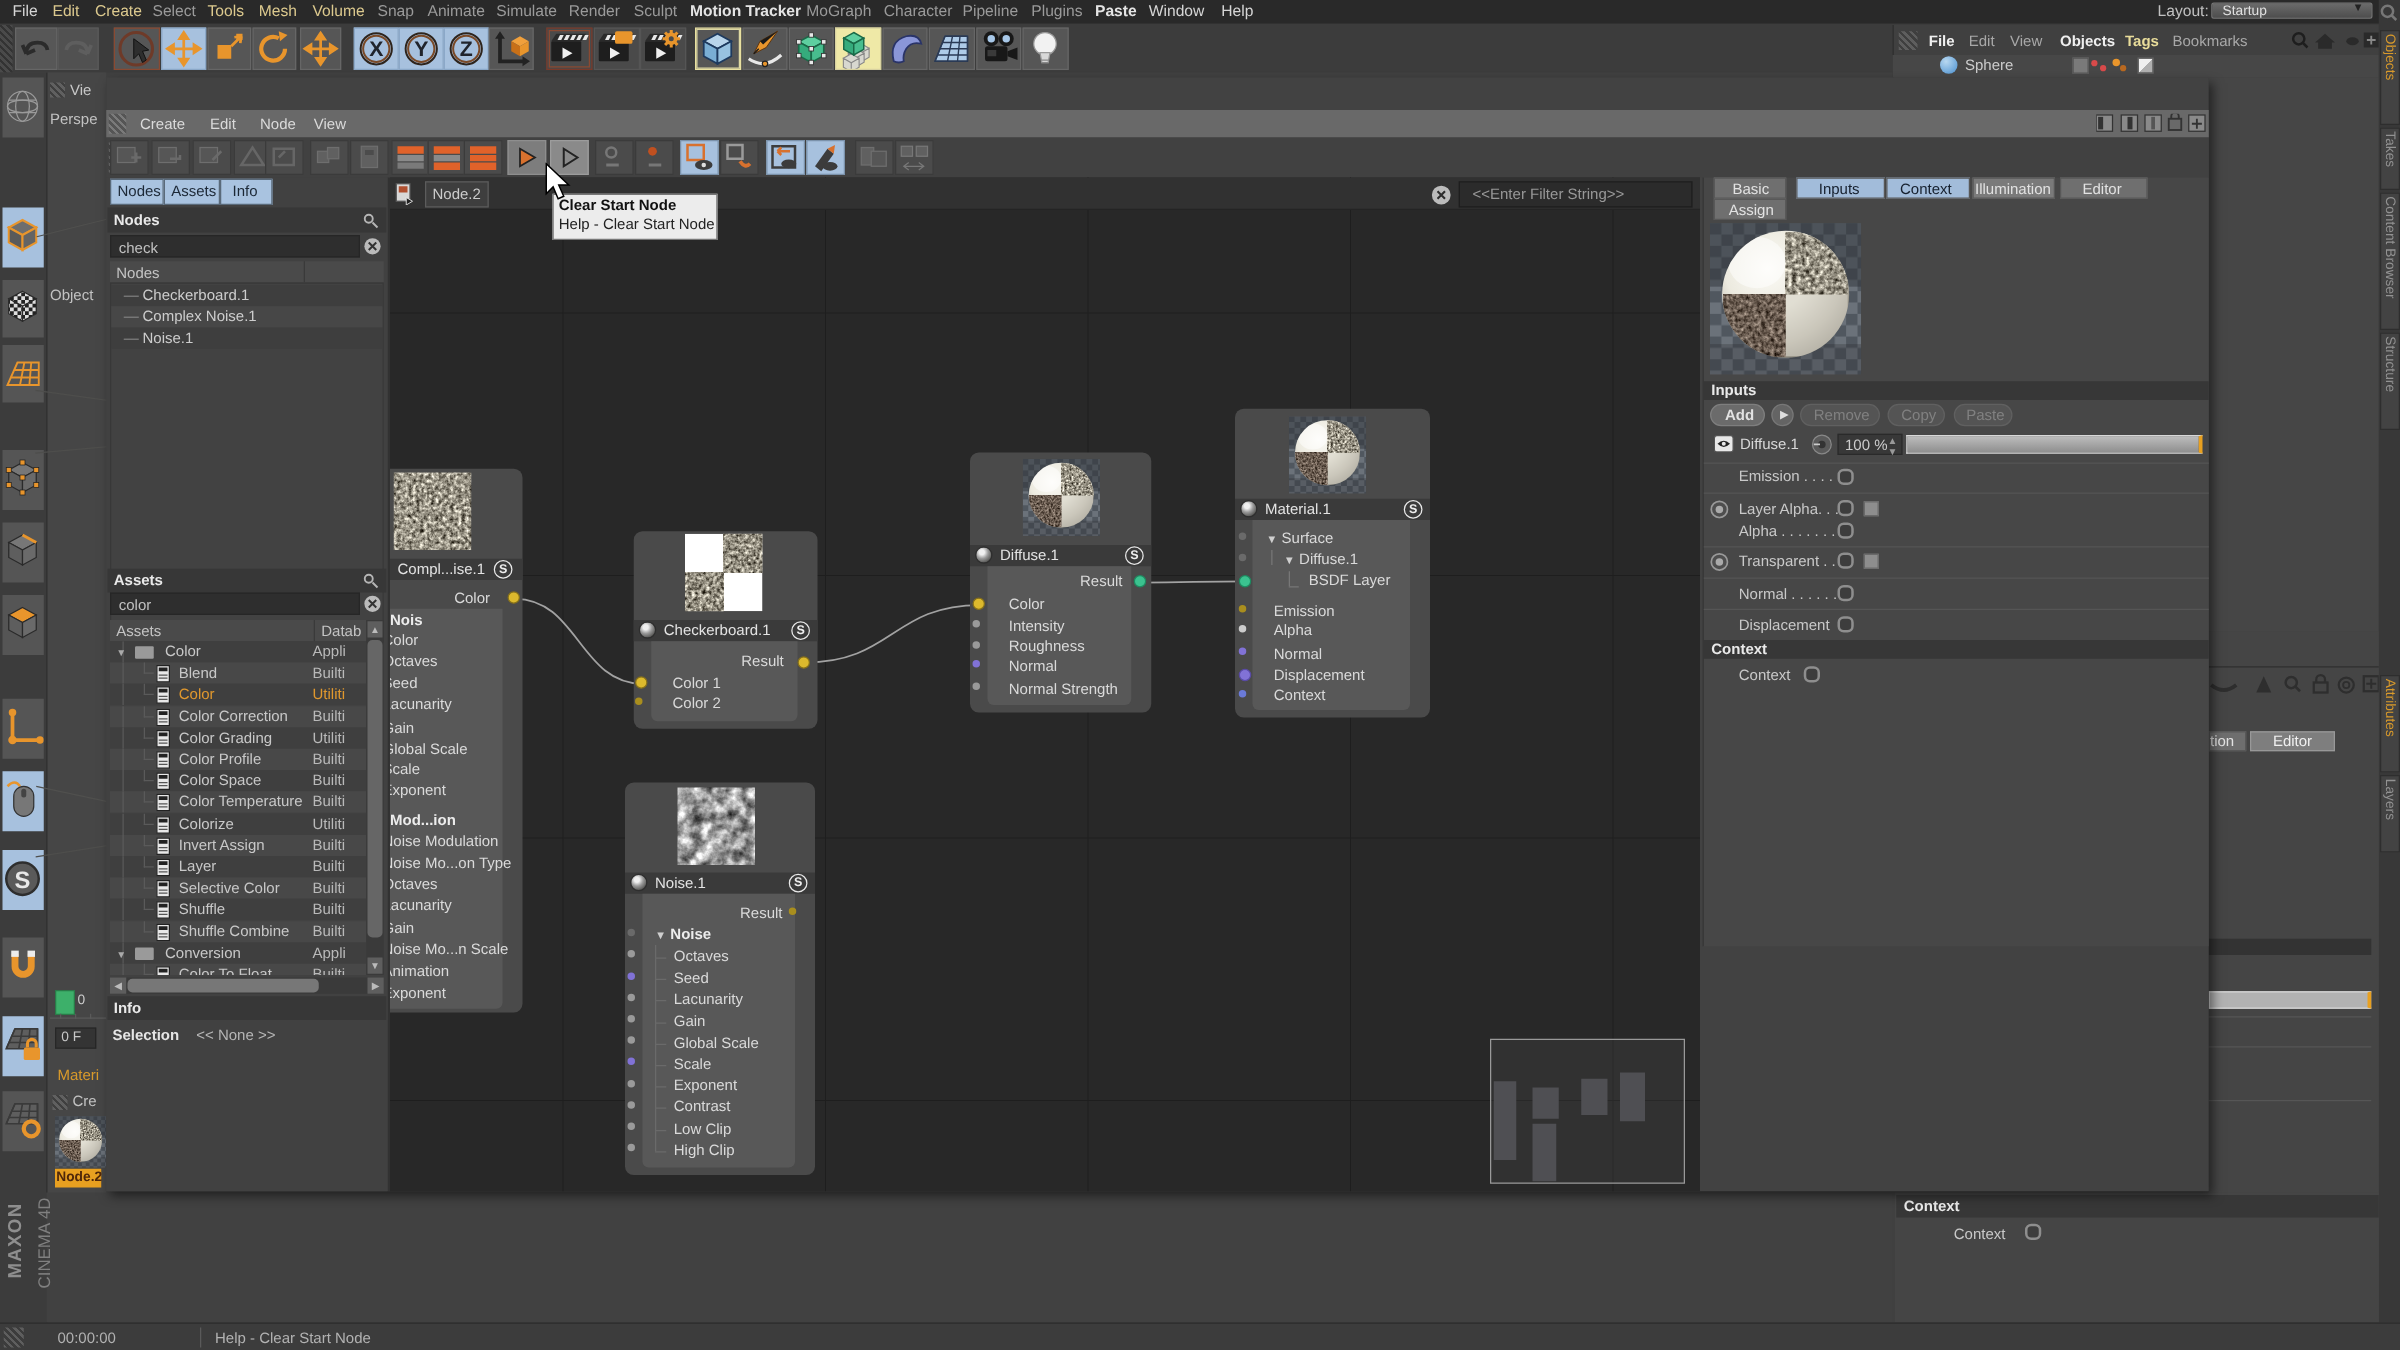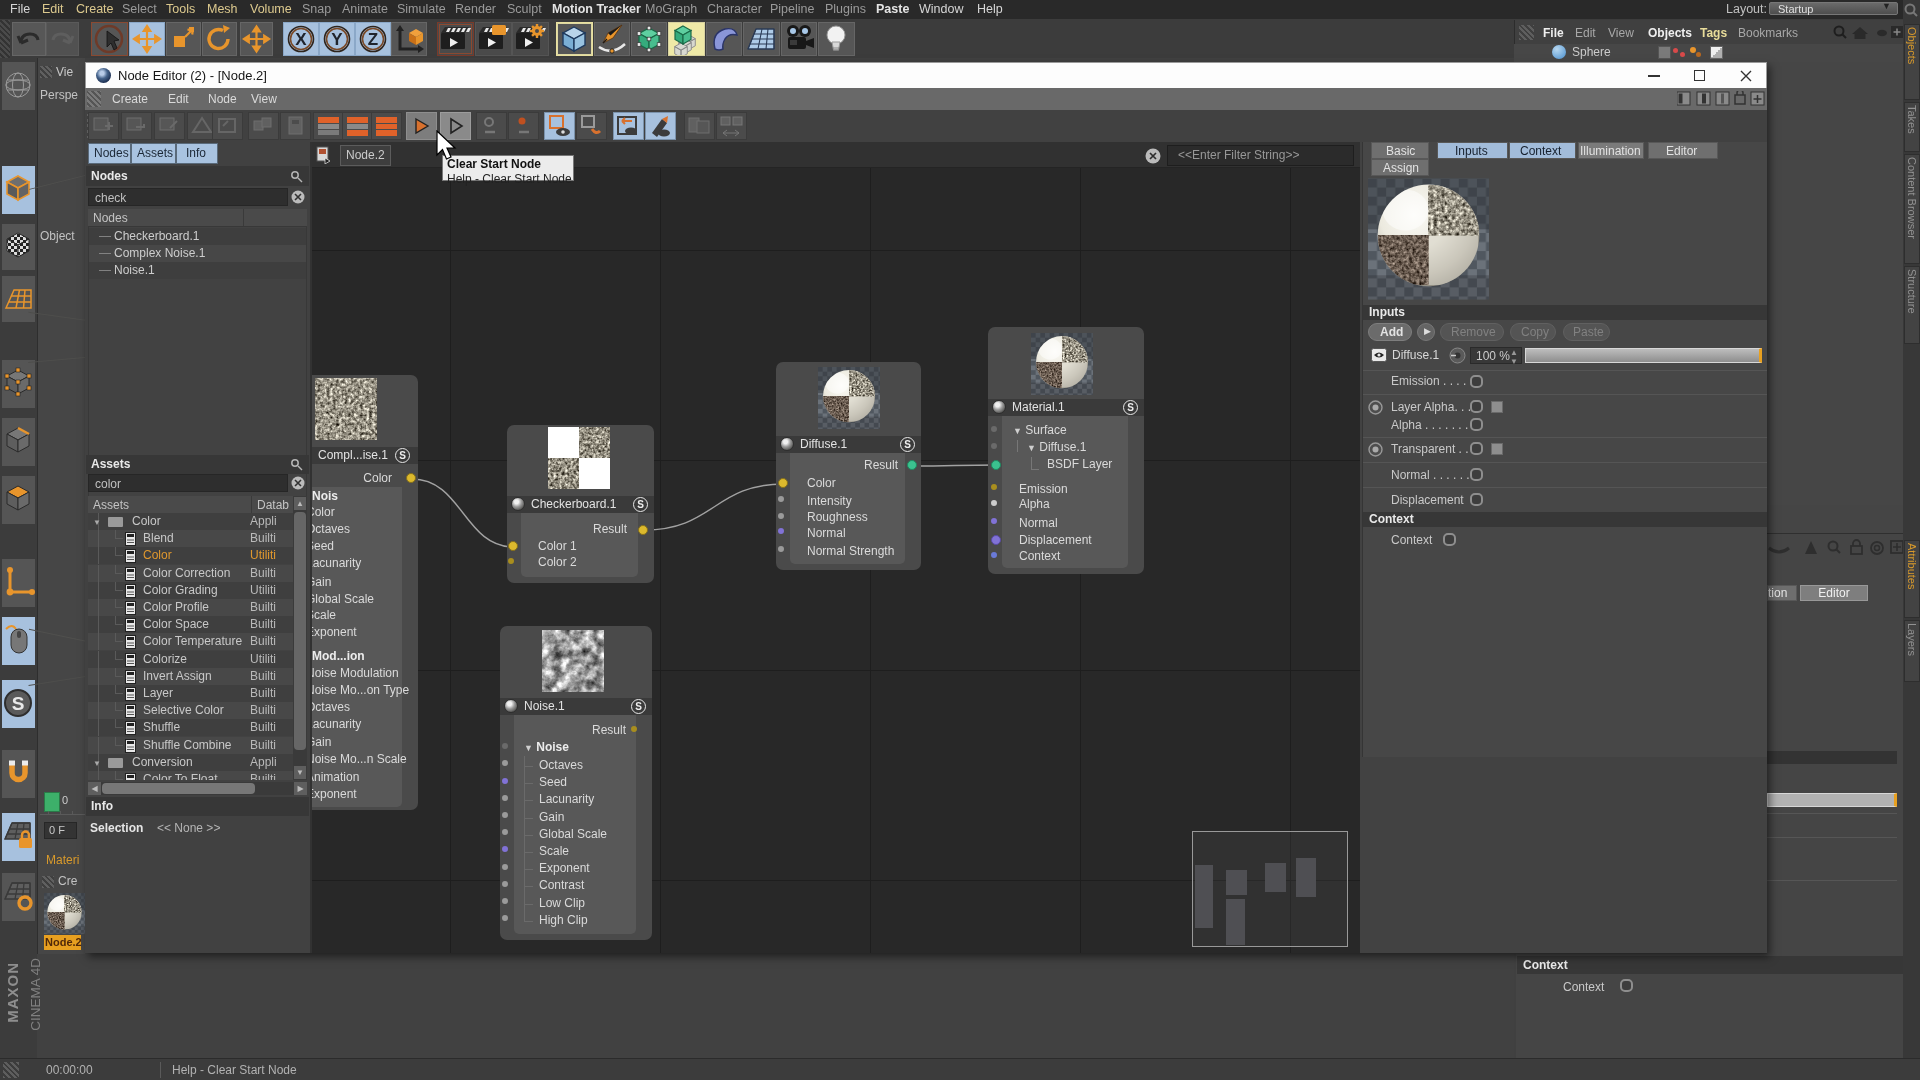--- a/index.html
+++ b/index.html
@@ -578,29 +578,20 @@
     </div>
 
   <div id="statusbar">
     <span style="position:absolute;left:3px;top:3px;width:16px;height:16px;background:repeating-linear-gradient(45deg,#5e5e5e 0 2px,#3c3c3c 2px 4px);"></span>
     <span class="t" style="left:46px;top:4px;">00:00:00</span>
     <span class="t" style="left:172px;top:4px;">Help - Clear Start Node</span>
     <span style="position:absolute;left:160px;top:3px;width:1px;height:16px;background:#5a5a5a"></span>
   </div>
 
   <div id="newin">
-    <div id="netitle">
-      <span style="position:absolute;left:10px;top:5px;width:15px;height:15px;border-radius:50%;background:radial-gradient(circle at 40% 35%,#b8cce8 15%,#46648c 40%,#1a2c4e 75%,#0e1830);"></span>
-      <span style="position:absolute;left:32px;top:5px;">Node Editor (2) - [Node.2]</span>
-      <span style="position:absolute;left:1562px;top:12px;width:12px;height:1.5px;background:#333;"></span>
-      <span style="position:absolute;left:1608px;top:7px;width:11px;height:11px;border:1.5px solid #333;"></span>
-      <svg style="position:absolute;left:1654px;top:7px" width="12" height="12">
-          <path d="M1 1 L11 11 M11 1 L1 11" stroke="#333" stroke-width="1.4"></path>
-        </svg>
-    </div>
     <div id="nemenu">
         <span style="position:absolute;left:2px;top:3px;width:14px;height:16px;background:repeating-linear-gradient(45deg,#7a7a7a 0 2px,#555 2px 4px);"></span>
       <span class="t" style="left:27px">Create</span>
       <span class="t" style="left:83px">Edit</span>
       <span class="t" style="left:123px">Node</span>
       <span class="t" style="left:166px">View</span>
       <svg style="position:absolute;left:1592px;top:3px" width="90" height="16">
         <rect x="0" y="1" width="13" height="13" fill="#8a8a8a" stroke="#333"></rect>
           <rect x="1.5" y="2.5" width="4" height="10" fill="#333"></rect>
         <rect x="20" y="1" width="13" height="13" fill="#8a8a8a" stroke="#333"></rect>
@@ -1226,20 +1217,20 @@
       <span class="prow" style="left:28px;top:351px;">Displacement</span>
       <span class="portsq" style="left:107px;top:351px;"></span>
       <div class="sechead" style="position:absolute;left:0px;top:370px;width:404px;height:15px;">
           <span style="position:absolute;left:6px;top:0px">Context</span>
         </div>
       <span class="prow" style="left:28px;top:391px;">Context</span>
       <span class="portsq" style="left:80px;top:391px;"></span>
     </div>
   </div>
 
-  <div id="tooltip" style="position:absolute;left:442px;top:155px;width:132px;height:26px;background:#ececec;border:1px solid #777;z-index:50;">
+  <div id="tooltip" style="position:absolute;left:442px;top:155px;width:132px;height:37px;background:#ececec;border:1px solid #777;z-index:50;">
     <span style="position:absolute;left:4px;top:1px;font-size:12px;font-weight:bold;color:#111;white-space:nowrap">Clear Start Node</span>
     <span style="position:absolute;left:4px;top:16px;font-size:12px;color:#222;white-space:nowrap">Help - Clear Start Node</span>
   </div>
   <svg id="cursor" style="position:absolute;left:433px;top:130px;z-index:60" width="24" height="32">
     <path d="M4 1 L4 25 L9.5 19.5 L13.5 29 L18 27 L14 18 L22 18 Z" fill="#fff" stroke="#000" stroke-width="1.2"></path>
   </svg>
 </div>
 
 </body></html>

